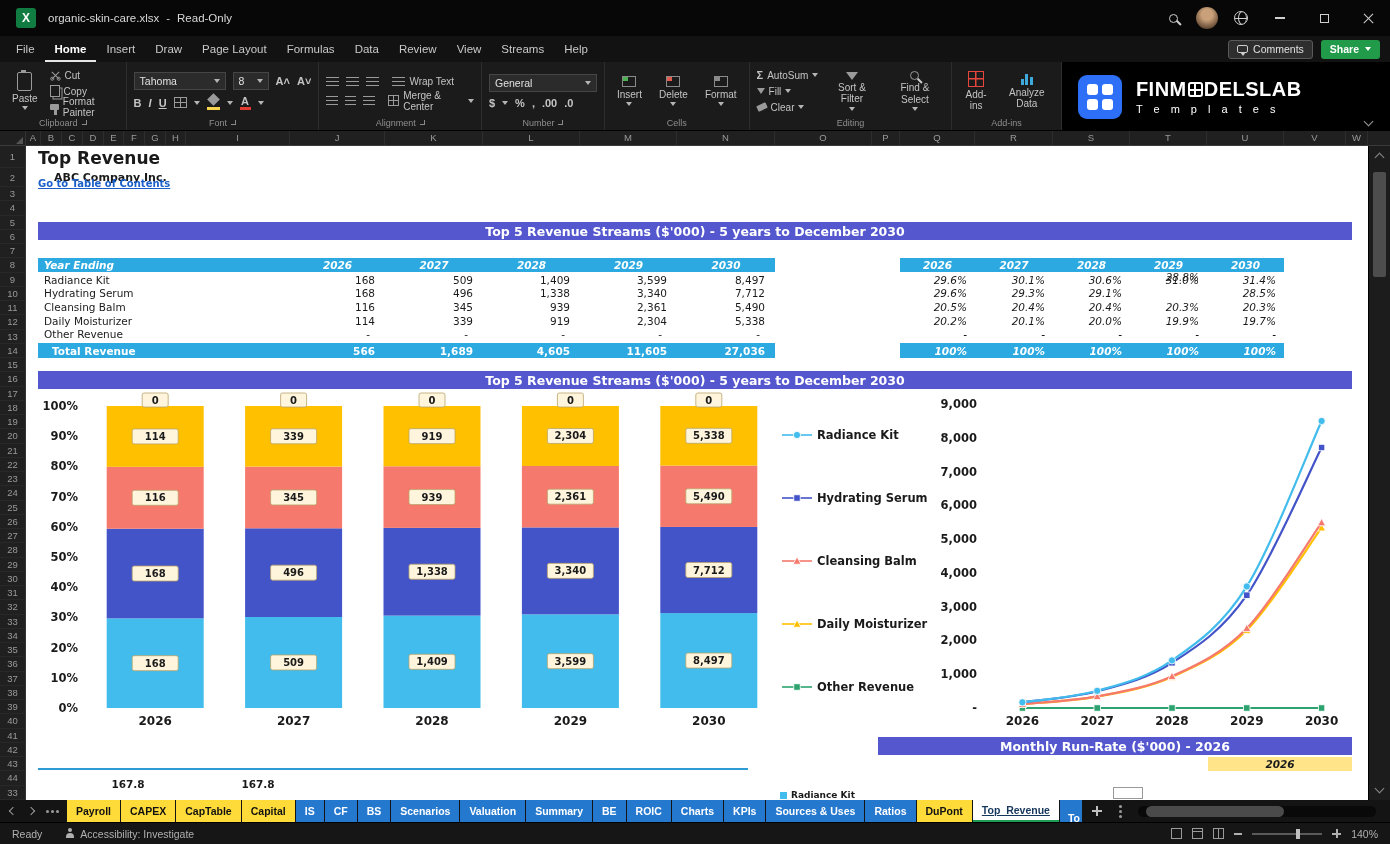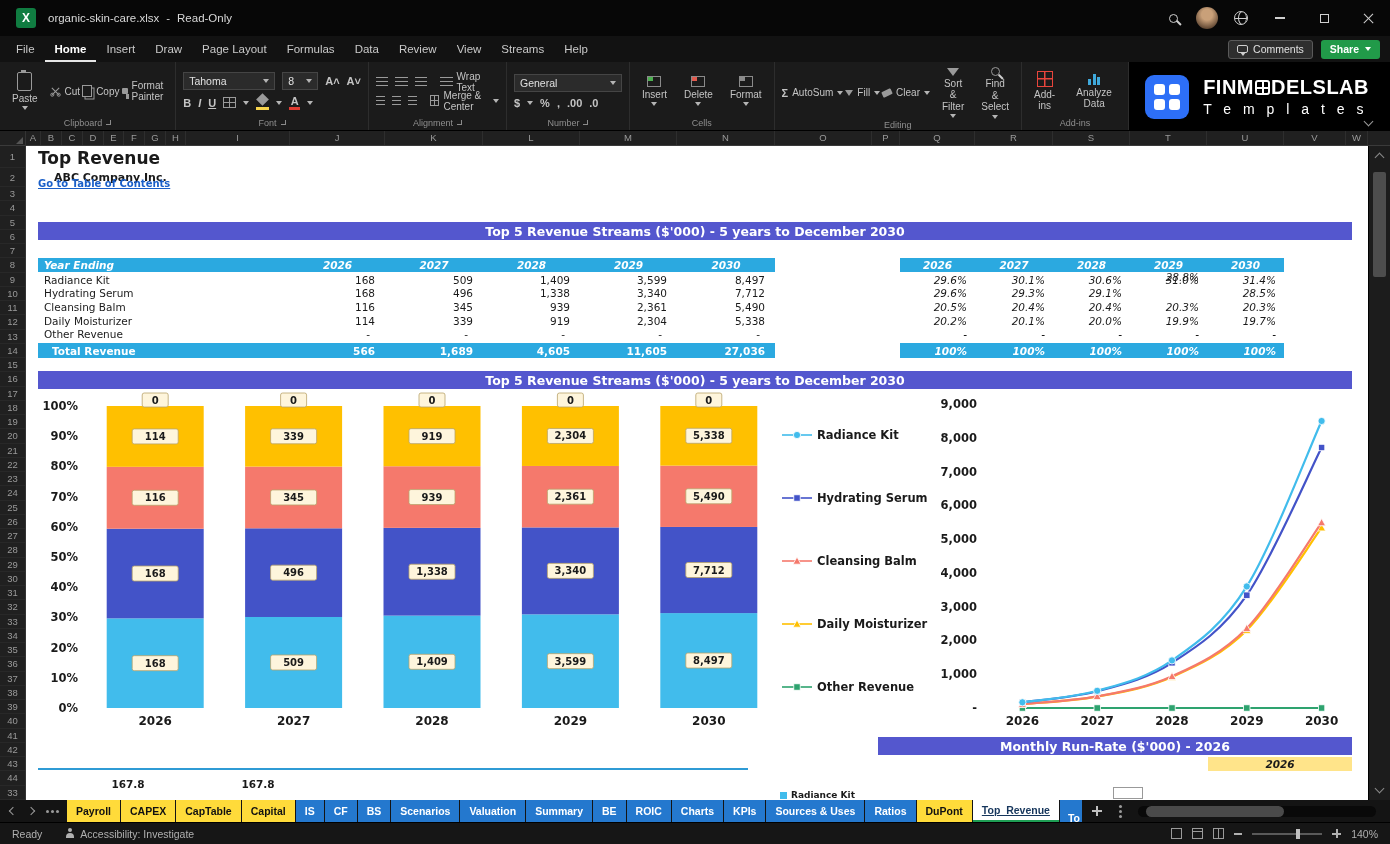--- a/index.html
+++ b/index.html
@@ -51,21 +51,21 @@
 
   
   .ribbon { position:absolute; left:0; top:62px; width:1390px; height:69px; background:#1b1b1b;
             display:flex; border-bottom:1px solid #000; color:#c4c4c4; }
   .rgroup { display:flex; flex-direction:column; padding:4px 7px 1px; border-right:1px solid #2d2d2d; }
   .rbody { flex:1; display:flex; align-items:center; gap:7px; }
   .rlabel { height:13px; font-size:9px; color:#8f8f8f; display:flex; align-items:center; justify-content:center; gap:4px; }
   .lnch { width:5px; height:5px; border-right:1px solid #8a8a8a; border-bottom:1px solid #8a8a8a; }
   .bb { display:flex; flex-direction:column; align-items:center; justify-content:center; gap:2px;
         padding:1px 5px; font-size:10px; text-align:center; line-height:1.15; }
-  .rcol { display:flex; flex-direction:row; justify-content:flex-end; gap:2px; }
+  .rcol { display:flex; flex-direction:column; justify-content:flex-end; gap:2px; }
   .rcol2 { display:flex; flex-direction:column; justify-content:center; gap:5px; }
   .sr { display:flex; align-items:center; gap:4px; font-size:10px; height:14px; }
   .sel { display:flex; align-items:center; justify-content:space-between; background:#2b2b2b;
          border:1px solid #454545; height:18px; padding:0 5px; font-size:10.5px; color:#e0e0e0; gap:4px; }
   .hrow { display:flex; align-items:center; gap:7px; }
   .glyph { color:#c4c4c4; font-size:11px; font-weight:bold; }
   .pasteicon { width:15px; height:19px; border:1.5px solid #9a9a9a; border-radius:2px; position:relative; }
   .pasteicon::before { content:''; position:absolute; left:3px; top:-3px; width:5px; height:3px; background:#9a9a9a; }
   .copyicon { width:10px; height:12px; border:1.2px solid #9a9a9a; background:#1b1b1b; box-shadow:2.5px 2.5px 0 -1px #1b1b1b, 2.5px 2.5px 0 0 #9a9a9a; }
   .fpicon { width:11px; height:6px; background:#9a9a9a; border-radius:1px; position:relative; }
@@ -89,21 +89,21 @@
   .anic { display:flex; align-items:flex-end; gap:1.5px; height:12px; }
   .anic i { display:block; width:3px; background:#3FA9DC; }
   .brand { margin-left:auto; width:362px; height:69px; background:#000; display:flex; align-items:center; padding-left:16px; gap:14px; position:relative; }
   .brandicon { width:44px; height:44px; background:#2D6FF7; border-radius:9px; display:grid;
                grid-template-columns:1fr 1fr; grid-template-rows:1fr 1fr; gap:4px; padding:9px; }
   .brandicon i { background:#fff; border-radius:3px; }
   .brandtxt { color:#fff; }
   .brandline1 { font-size:20px; font-weight:bold; letter-spacing:0.5px; display:flex; align-items:center; gap:1px; }
   .o-grid { width:15px; height:15px; border:2.5px solid #fff; border-radius:3px; display:inline-block;
             background:linear-gradient(#fff,#fff) center/100% 2px no-repeat, linear-gradient(#fff,#fff) center/2px 100% no-repeat; }
-  .brandline2 { font-size:14px; letter-spacing:4px; margin-top:2px; }
+  .brandline2 { font-size:11px; letter-spacing:4px; margin-top:2px; }
   .ribchev { position:absolute; right:18px; bottom:6px; width:7px; height:7px;
              border-left:1.5px solid #9a9a9a; border-bottom:1.5px solid #9a9a9a; transform:rotate(-45deg); }
 
   
   .colheads { position:absolute; left:0; top:131px; width:1390px; height:15px; background:#202020;
               display:flex; border-bottom:1px solid #3a3a3a; }
   .corner { width:26px; height:15px; border-right:1px solid #333; position:relative; }
   .corner::after { content:''; position:absolute; right:2px; bottom:2px;
                    border-left:7px solid transparent; border-bottom:7px solid #555; }
   .ch { font-size:9.5px; color:#9a9a9a; text-align:center; line-height:14px; border-right:1px solid #2e2e2e; }

